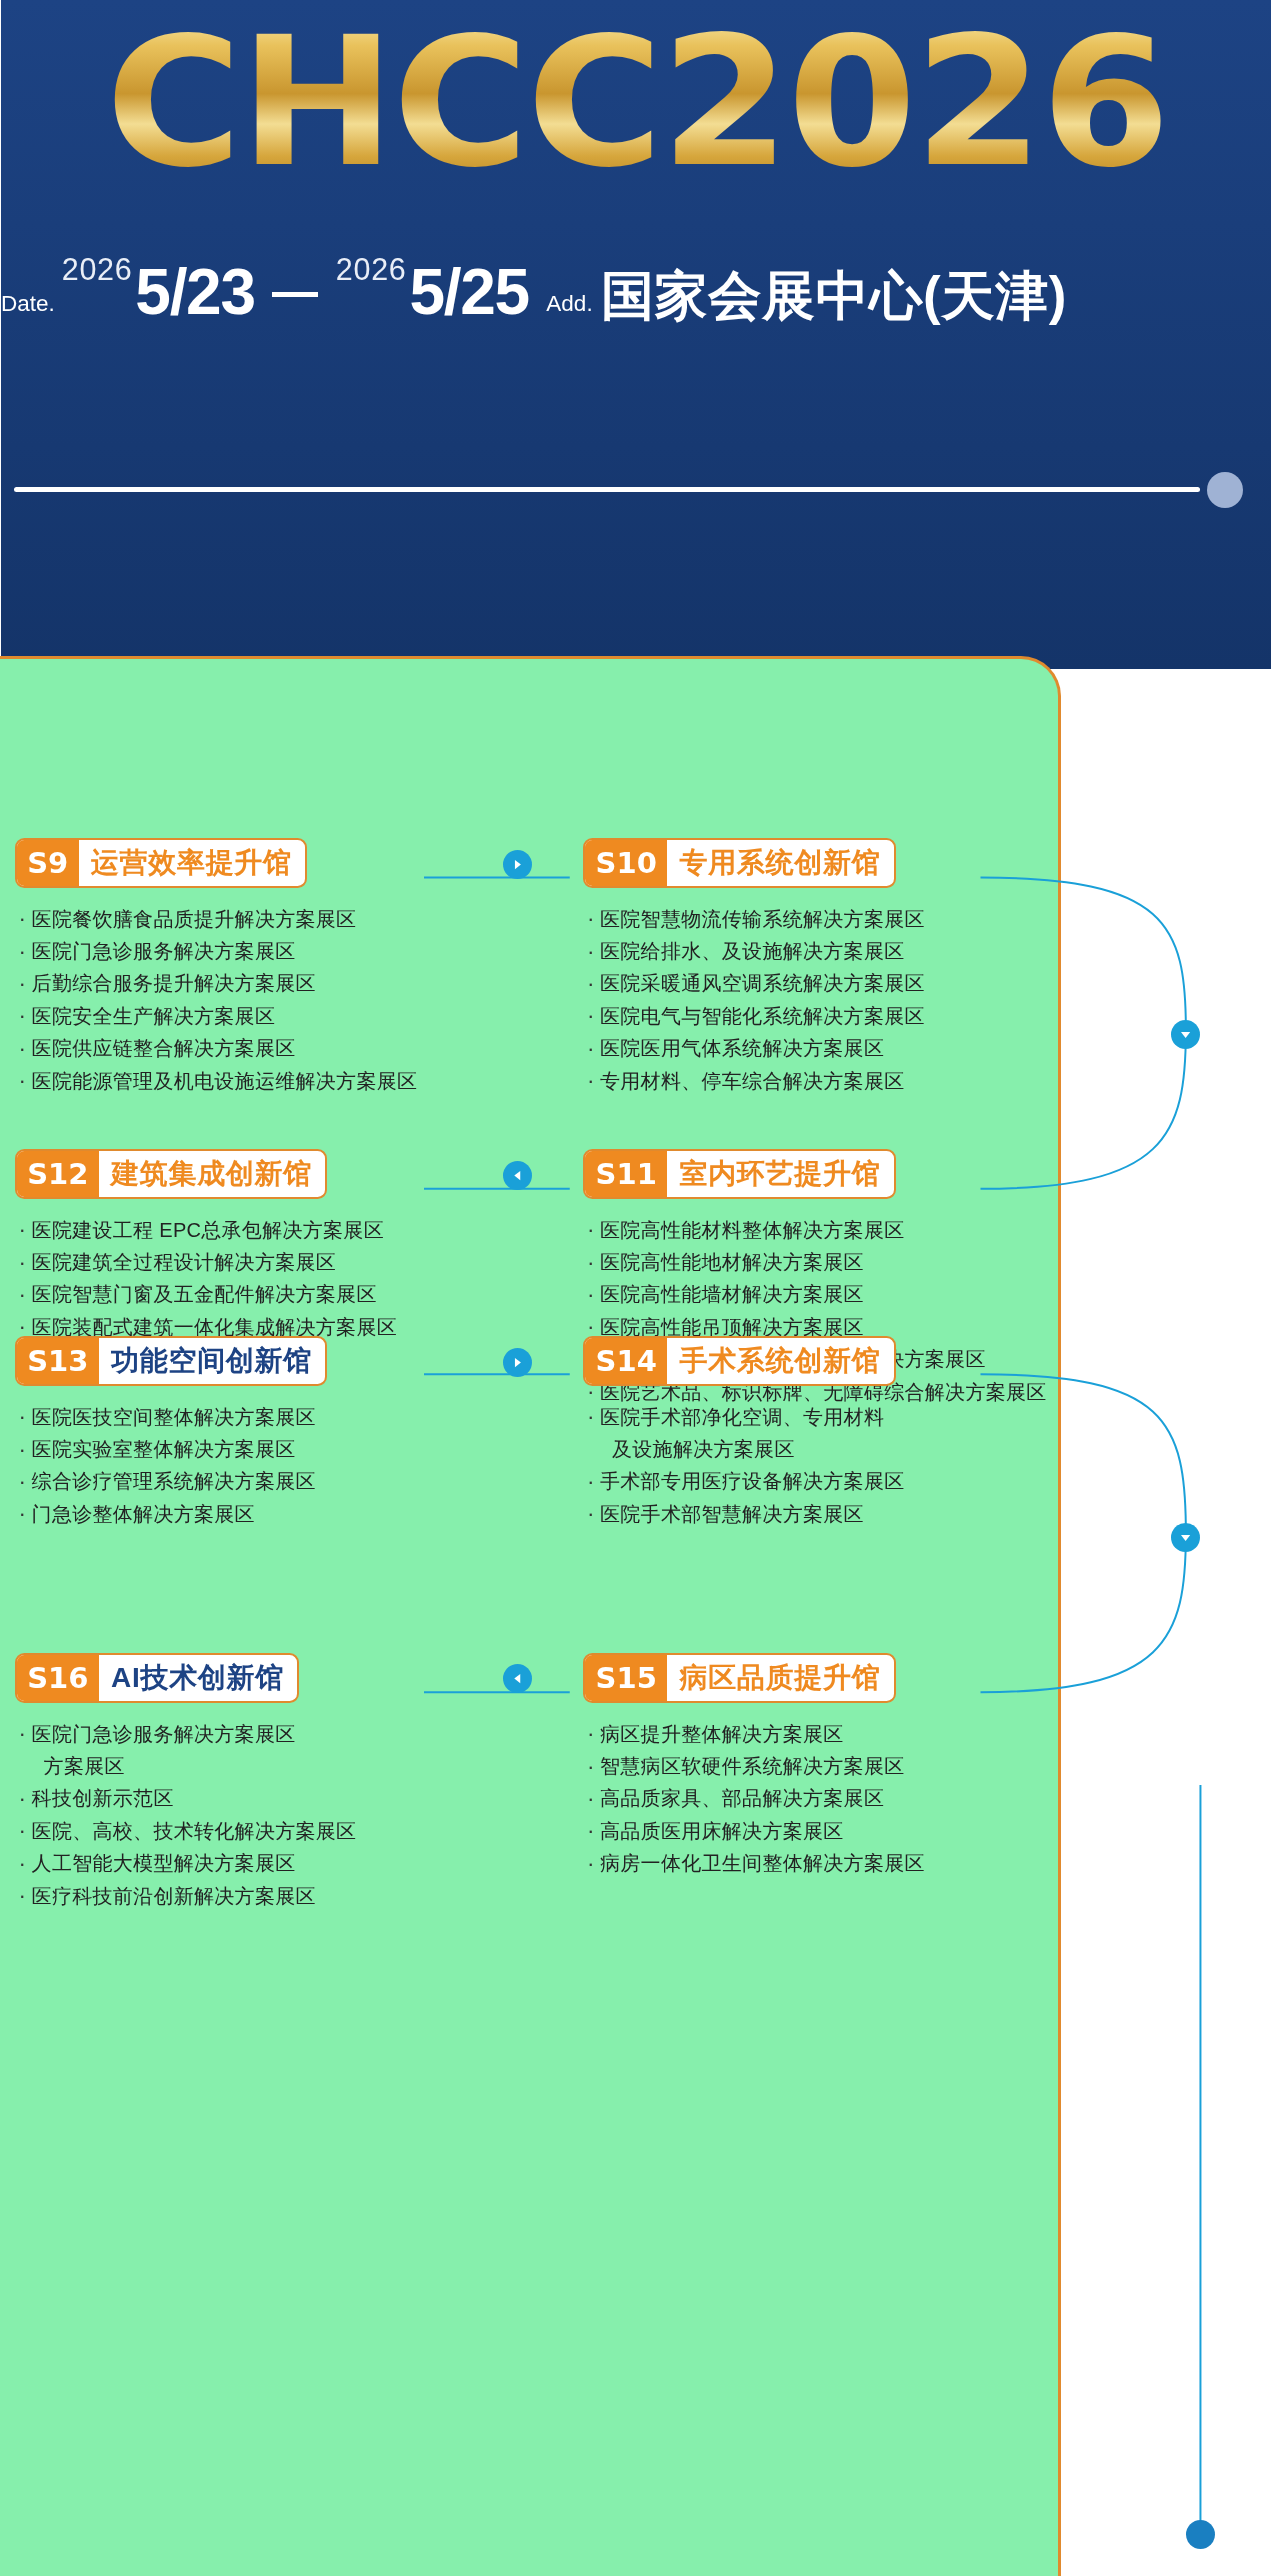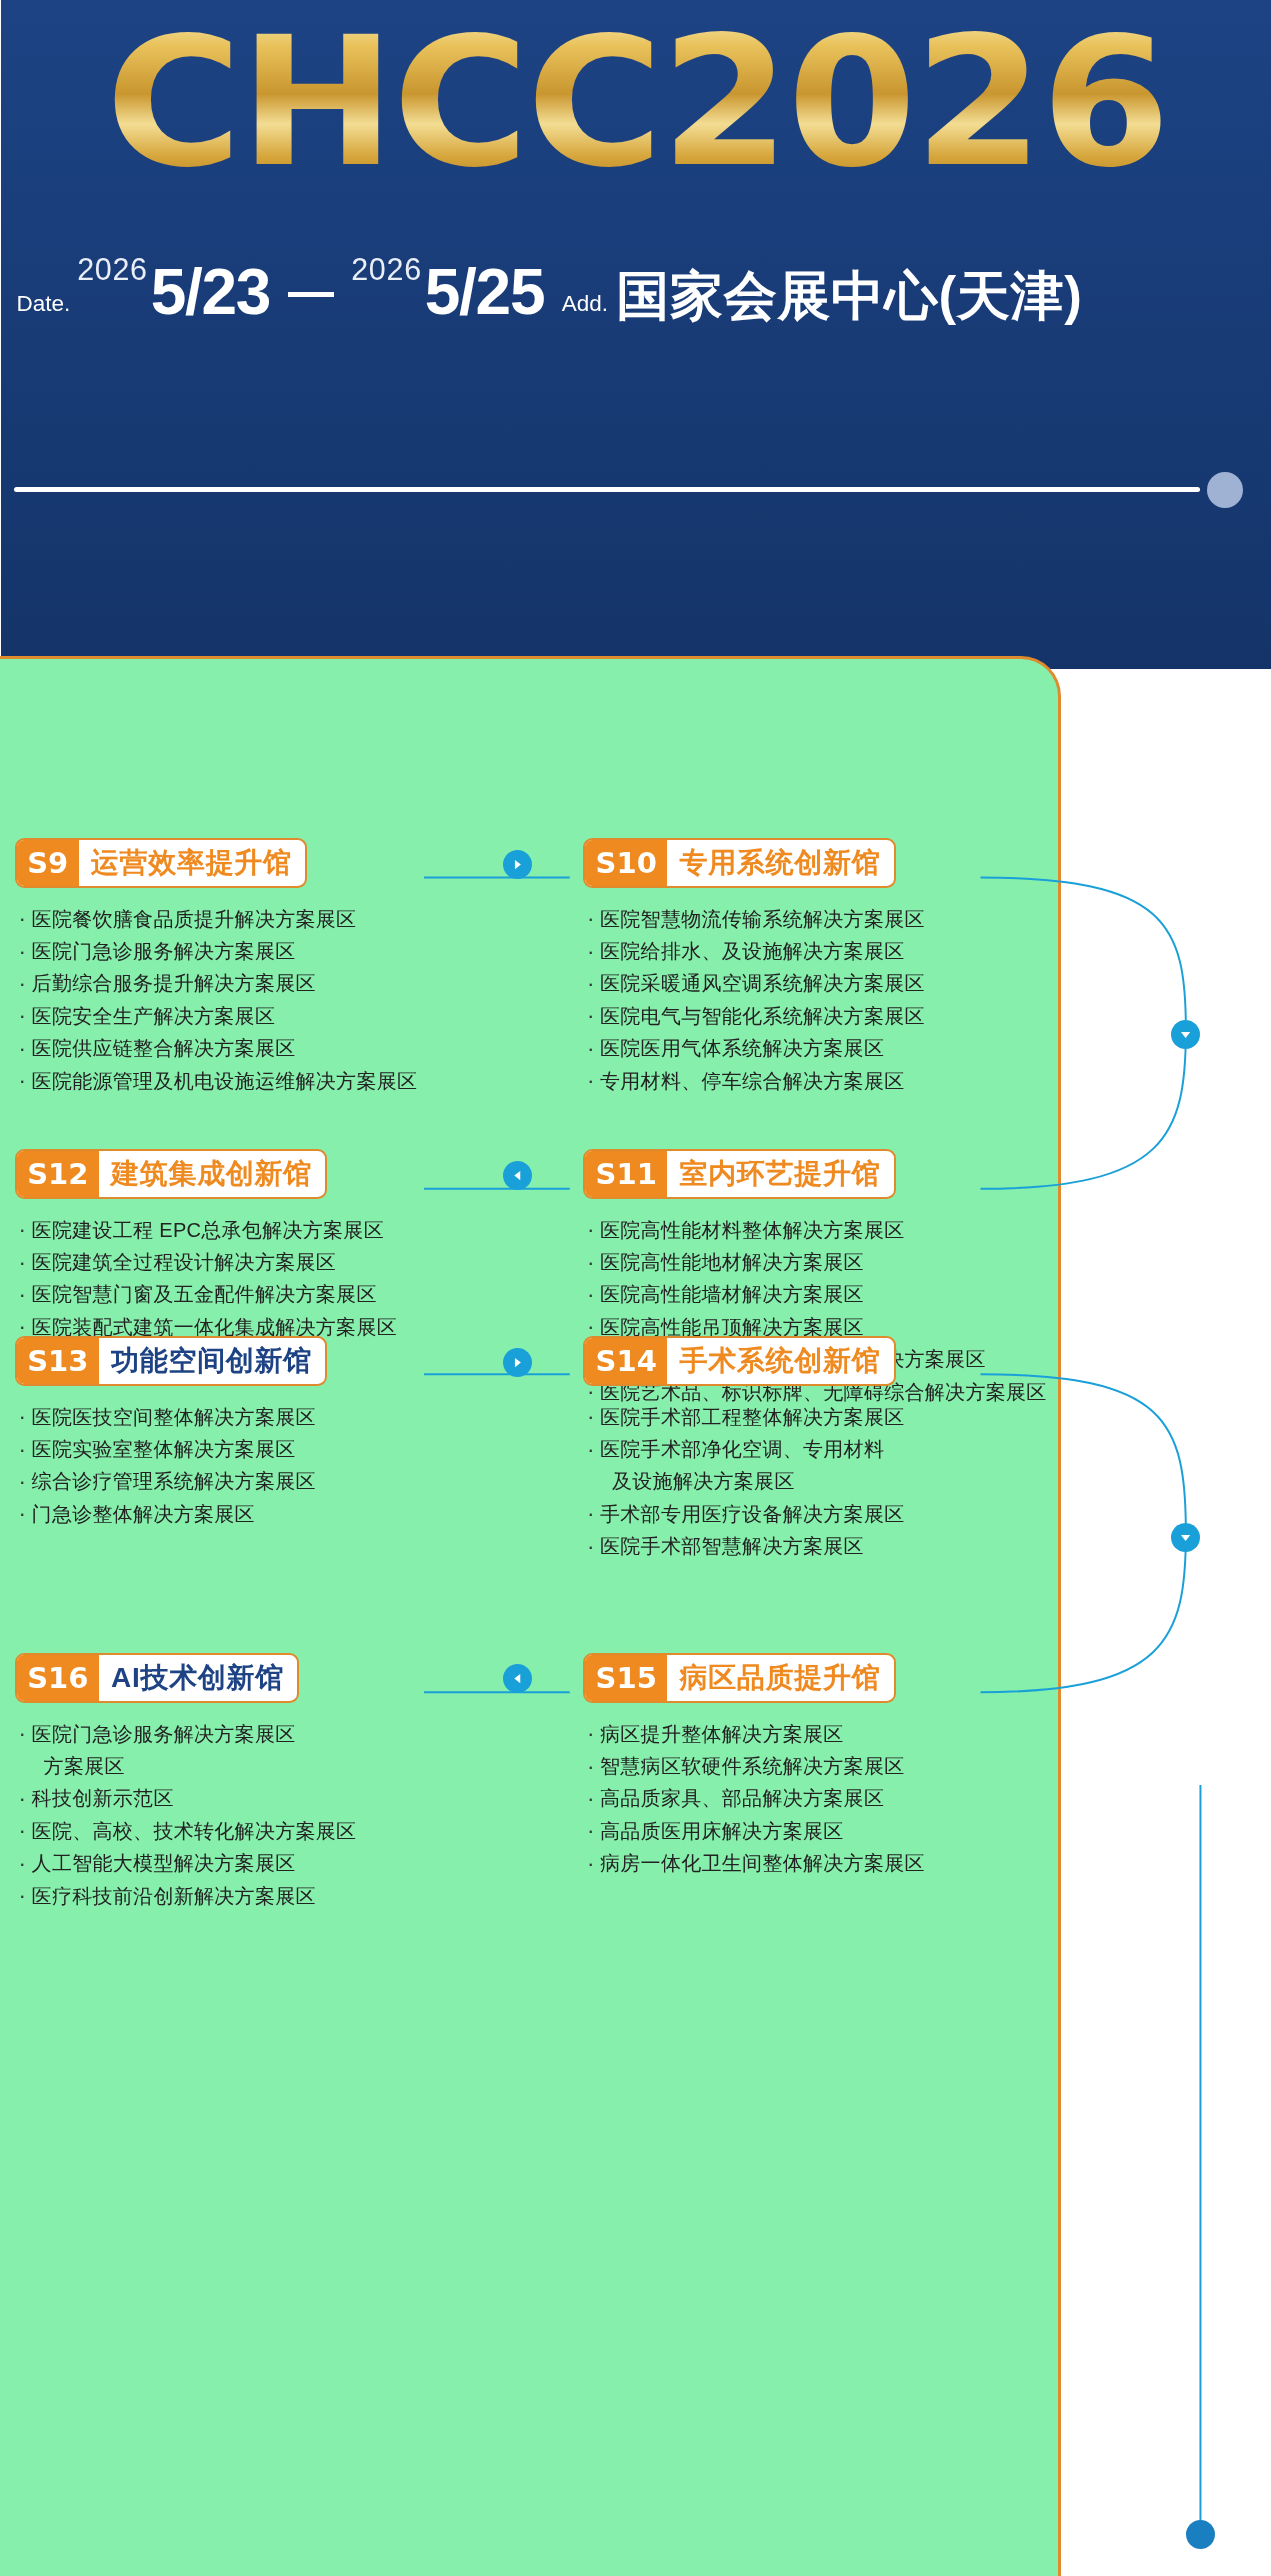--- a/index.html
+++ b/index.html
@@ -50,21 +50,21 @@
     color: transparent;
     -webkit-text-fill-color: transparent;
     display: inline-block;
     transform: scaleX(1.04);
   }
   .date-row {
     position: absolute;
     left: 0;
     top: 255px;
     width: 1097px;
-    text-align: center;
+    text-align: left;
     color: #ffffff;
     white-space: nowrap;
   }
   .date-row .sup {
     font-size: 30.5px;
     font-weight: normal;
     color: #e9eef7;
     position: relative;
     top: -34px;
     letter-spacing: 0.7px;
@@ -358,21 +358,20 @@
         <li>综合诊疗管理系统解决方案展区</li>
         <li>门急诊整体解决方案展区</li>
       </ul>
     </div>
     <div class="col col-right">
       <div class="hall-head">
         <span class="hall-code">S14</span>
         <span class="hall-name">手术系统创新馆</span>
       </div>
       <ul class="items">
-        <li>医院手术部工程整体解决方案展区</li>
         <li>
           <span>医院手术部净化空调、专用材料</span>
           <span class="cont">及设施解决方案展区</span>
         </li>
         <li>手术部专用医疗设备解决方案展区</li>
         <li>医院手术部智慧解决方案展区</li>
       </ul>
     </div>
   </div>
 

